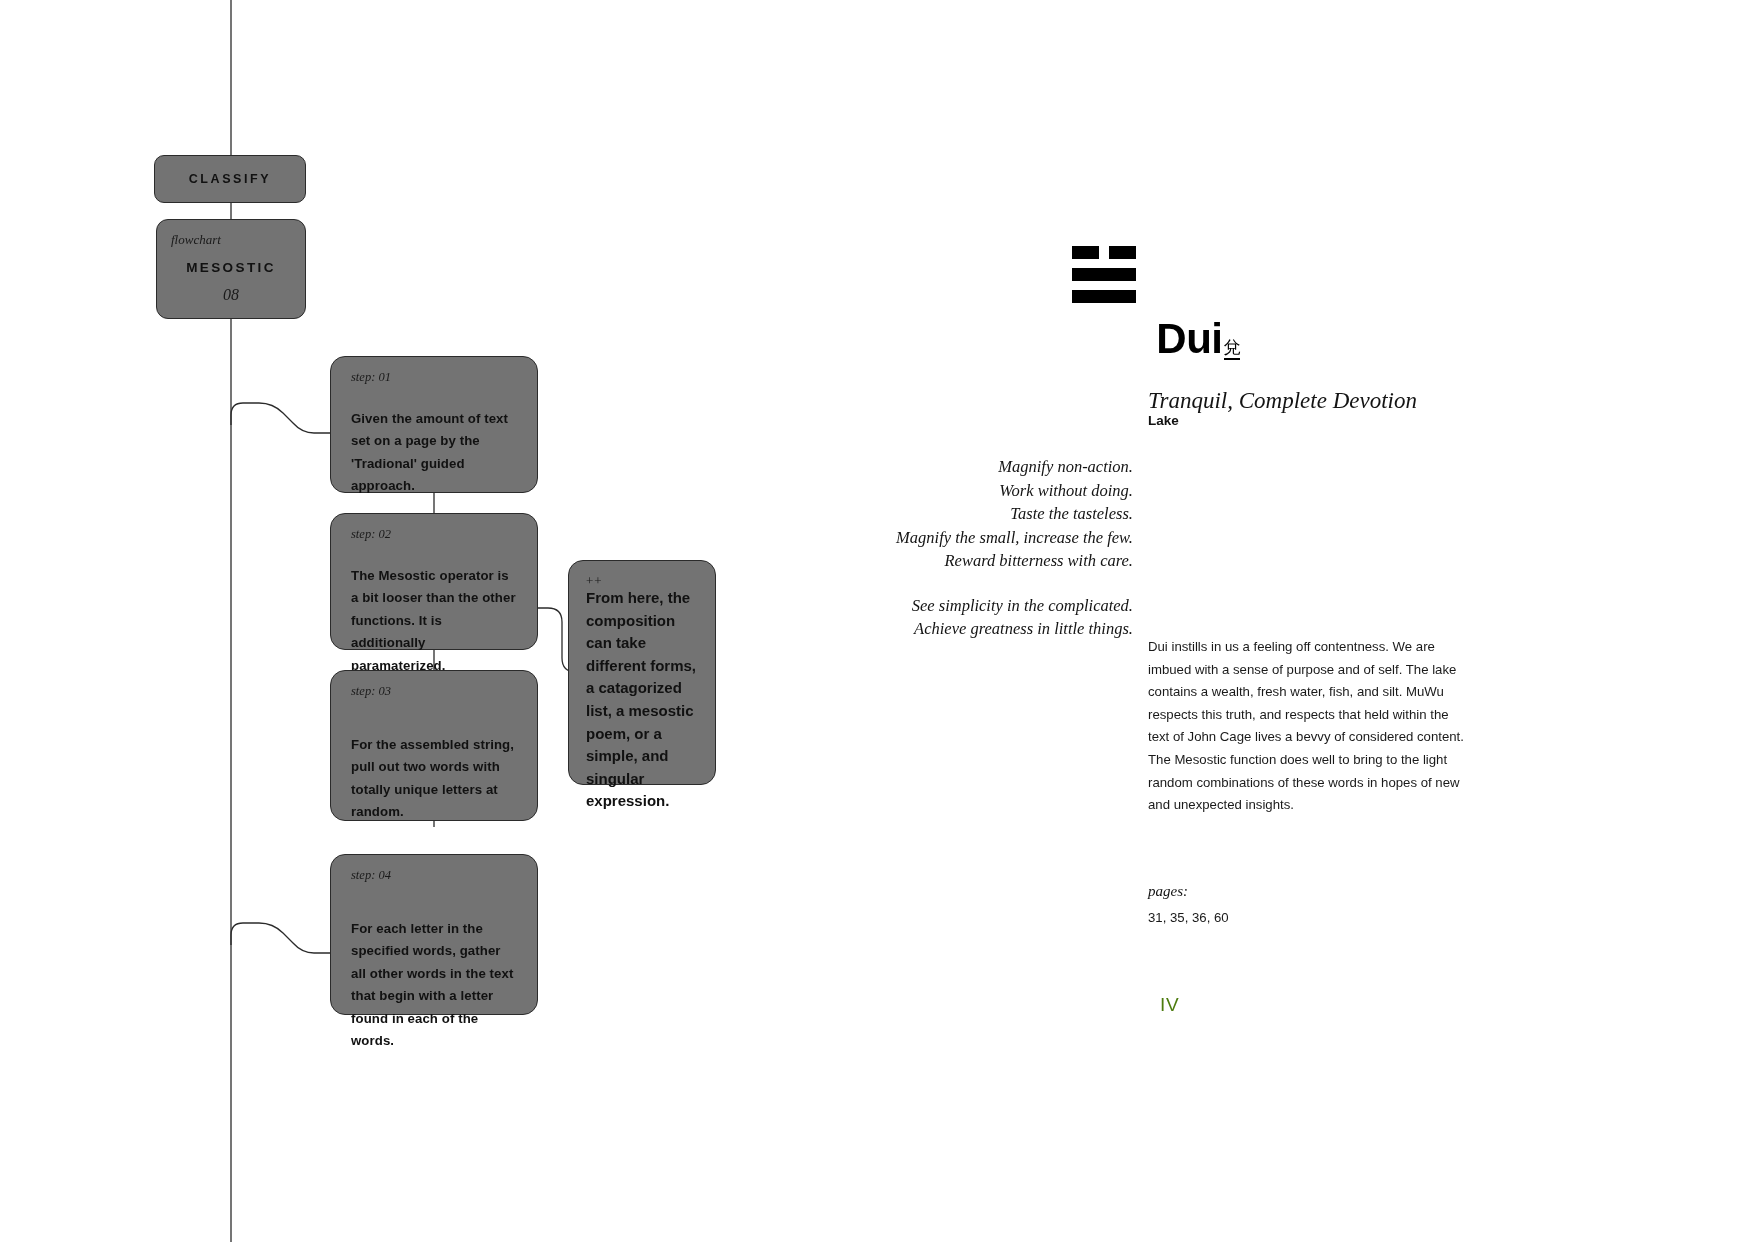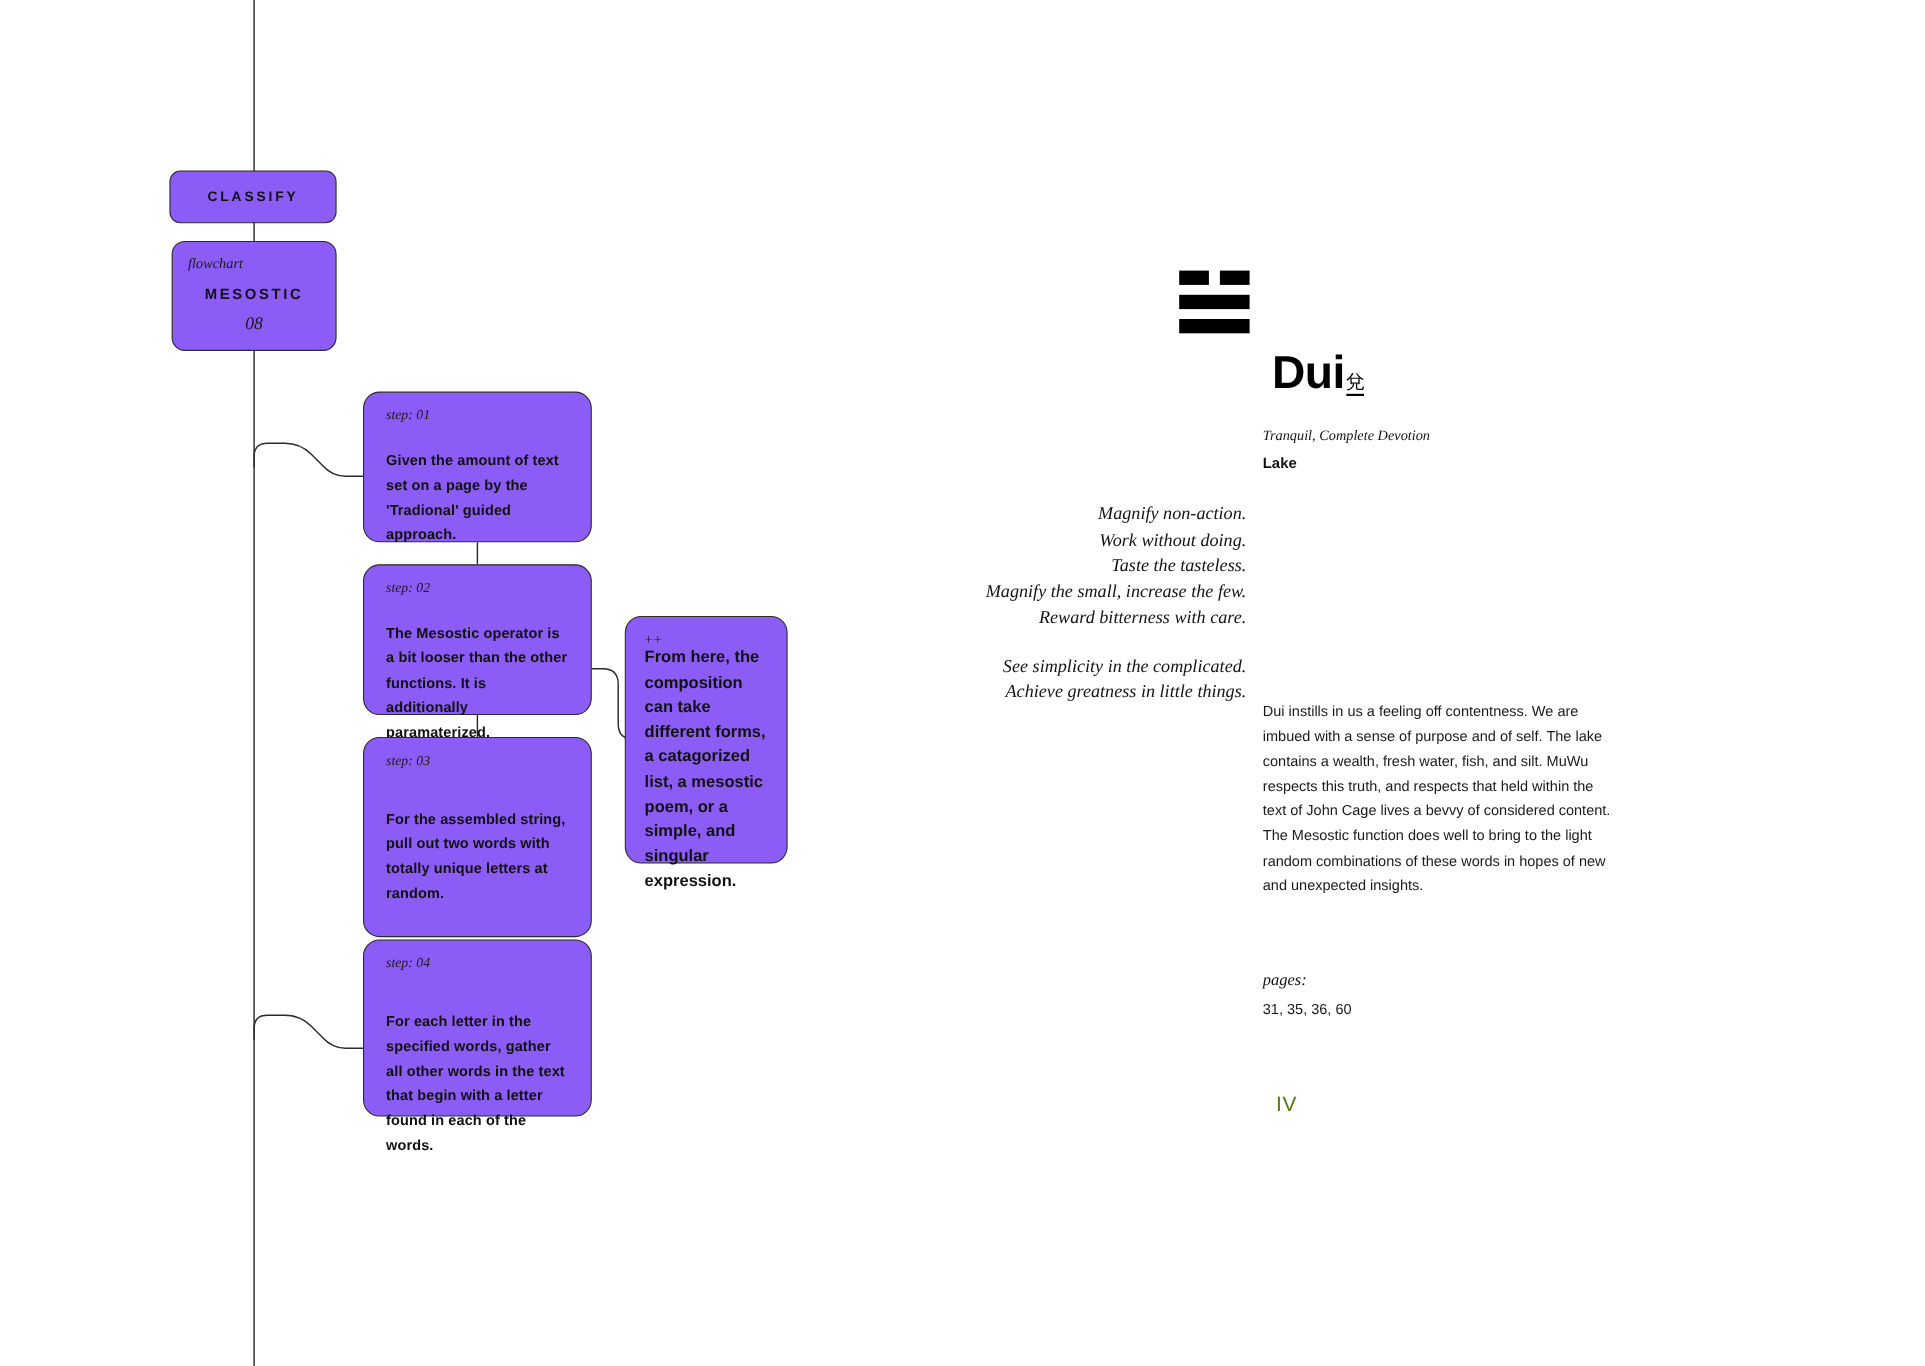--- a/index.html
+++ b/index.html
@@ -23,21 +23,21 @@
     width: 860px; height: 1242px;
   }
   #flow-svg {
     position: absolute;
     left: 0; top: 0;
     width: 860px; height: 1242px;
   }
 
   .node {
     position: absolute;
-    background: #8b5cf6;
+    background: #737373;
     border: 1px solid #2b2b2b;
     border-radius: 14px;
     box-sizing: border-box;
   }
 
   .pill {
     left: 154px;
     top: 155px;
     width: 152px;
     height: 48px;
@@ -101,21 +101,21 @@
     font-weight: 600;
     line-height: 22.6px;
     color: #111;
     letter-spacing: .1px;
   }
 
   #step-01 { left: 330px; top: 356px; width: 208px; height: 137px; }
   #step-01 .step-body { margin-top: 24px; }
   #step-02 { left: 330px; top: 513px; width: 208px; height: 137px; }
   #step-02 .step-body { margin-top: 24px; }
-  #step-03 { left: 330px; top: 670px; width: 208px; height: 182px; }
+  #step-03 { left: 330px; top: 670px; width: 208px; height: 151px; }
   #step-03 .step-body { margin-top: 36px; }
   #step-04 { left: 330px; top: 854px; width: 208px; height: 161px; }
   #step-04 .step-body { margin-top: 36px; }
 
   #aside-box {
     left: 568px;
     top: 560px;
     width: 148px;
     height: 225px;
     padding: 13px 16px 14px 17px;
@@ -174,21 +174,21 @@
     padding-bottom: 1px;
     margin-left: 1px;
   }
 
   #subtitle {
     position: absolute;
     left: 288px;
     top: 388px;
     font-family: "Liberation Serif", serif;
     font-style: italic;
-    font-size: 13px;
+    font-size: 23px;
     color: #141414;
   }
   #element-name {
     position: absolute;
     left: 288px;
     top: 413px;
     font-size: 13.5px;
     font-weight: 700;
     color: #111;
   }

